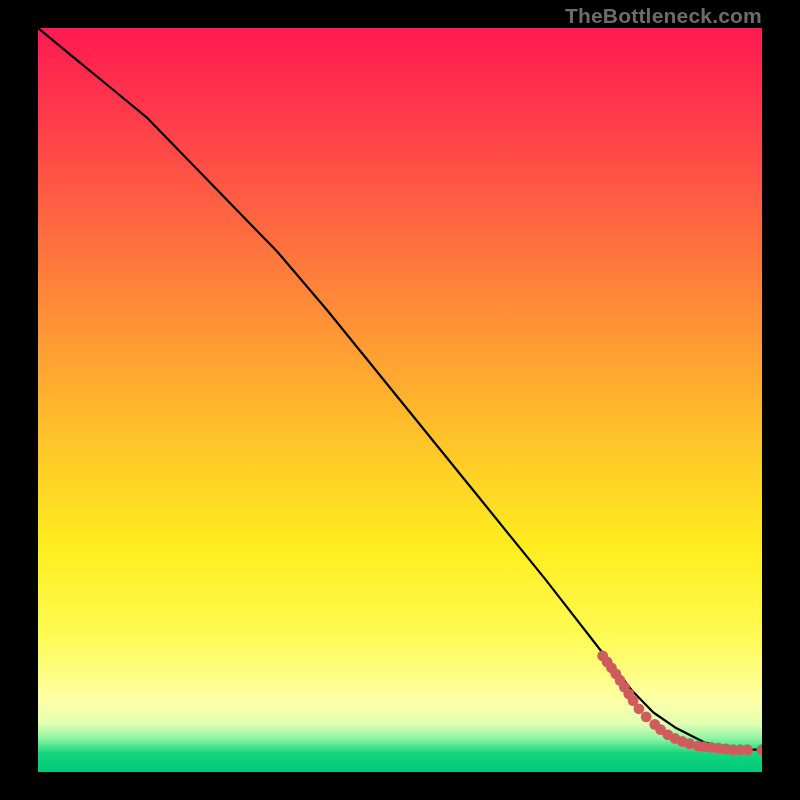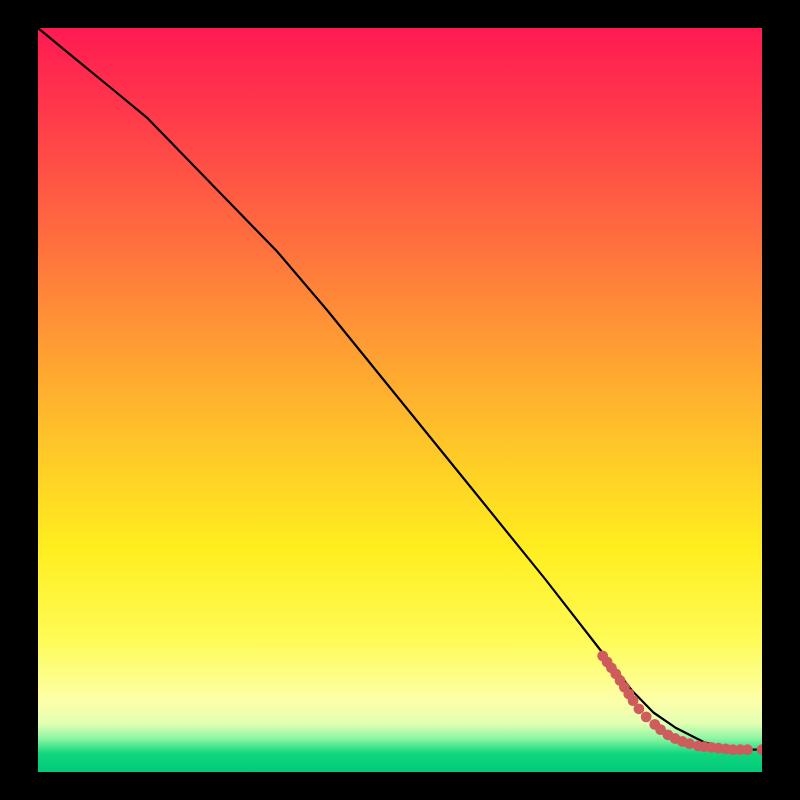--- a/index.html
+++ b/index.html
@@ -49,20 +49,21 @@
     font-size: 21px;
     font-weight: 600;
     color: #6c6c6c;
     letter-spacing: 0.2px;
   }
 </style>
 </head>
 <body>
 
 <div class="frame">
+  <div class="watermark">TheBottleneck.com</div>
   <div class="plot">
     <div class="gradient"></div>
     <svg class="overlay" viewBox="0 0 724 744" preserveAspectRatio="none">
       <path id="curve-path" fill="none" stroke="#000" stroke-width="2.2" stroke-linecap="round" stroke-linejoin="round" d="M0.0 0.0 L36.2 29.8 L72.4 59.5 L108.6 89.3 L144.8 126.5 L181.0 163.7 L217.2 200.9 L238.9 223.2 L289.6 282.7 L362.0 372.0 L434.4 461.3 L506.8 550.6 L564.7 625.0 L593.7 662.2 L615.4 684.5 L637.1 699.4 L666.1 714.2 L695.0 721.7 L724.0 721.7"></path>
       <g id="points-group">
           <circle cx="564.7" cy="627.9" r="5.4" fill="#cf5c5c"></circle>
           <circle cx="569.1" cy="633.9" r="5.4" fill="#cf5c5c"></circle>
           <circle cx="573.4" cy="639.8" r="5.4" fill="#cf5c5c"></circle>
           <circle cx="577.8" cy="645.8" r="5.4" fill="#cf5c5c"></circle>
           <circle cx="582.1" cy="652.5" r="5.4" fill="#cf5c5c"></circle>

